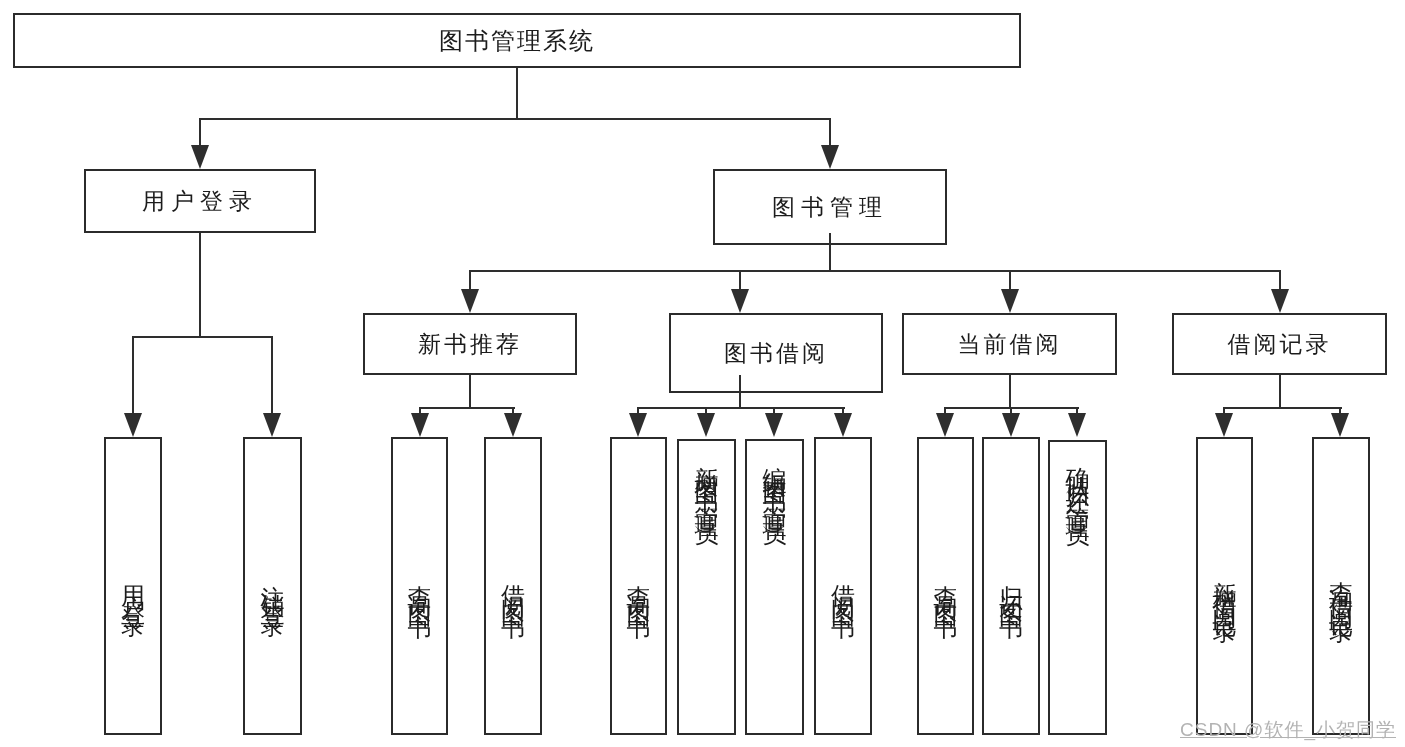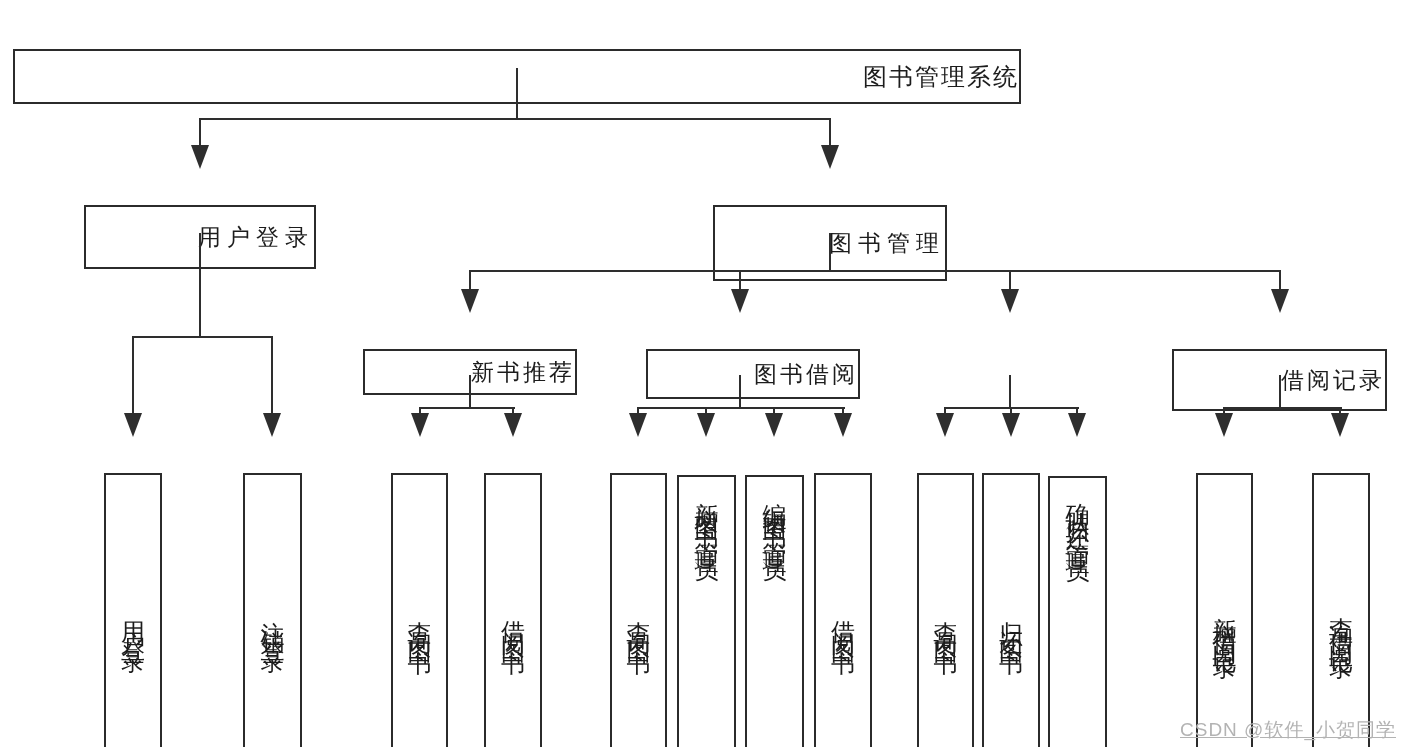--- a/index.html
+++ b/index.html
@@ -9,21 +9,21 @@
     --watermark:#b3b3b3;
     --background:#ffffff;
   }
   html,body{margin:0;padding:0;background:var(--background);}
   .stage{
     position:relative;width:1405px;height:747px;background:var(--background);
     overflow:hidden;font-family:"Liberation Sans","DejaVu Sans",sans-serif;color:var(--text);
   }
   .box{
     position:absolute;box-sizing:border-box;border:2px solid var(--box_border);
-    background:var(--background);display:flex;align-items:center;justify-content:flex-end;margin-top:36px;
+    background:var(--background);display:flex;align-items:center;justify-content:center;
   }
   .hlabel{font-size:23px;letter-spacing:3px;white-space:nowrap;line-height:1;}
   .root .hlabel{font-size:24px;letter-spacing:2px;}
   .l2 .hlabel{letter-spacing:6px;}
   .leaf{align-items:flex-start;}
   .vlabel{
     writing-mode:vertical-rl;text-orientation:mixed;line-height:1;
     font-size:24px;letter-spacing:10px;margin:0 auto;
   }
   .leaf.center{align-items:center;}
@@ -49,25 +49,28 @@
     <span class="hlabel">图书管理系统</span>
   </div>
 
   <div class="box l2" style="left:84px;top:169px;width:232px;height:64px">
     <span class="hlabel">用户登录</span>
   </div>
   <div class="box l2" style="left:713px;top:169px;width:234px;height:76px">
     <span class="hlabel">图书管理</span>
   </div>
 
-  <div class="box l3" style="left:363px;top:313px;width:214px;height:46px">
+  <div class="box l3" style="left:363px;top:313px;width:214px;height:62px">
     <span class="hlabel">新书推荐</span>
   </div>
-  <div class="box l3" style="left:646px;top:313px;width:214px;height:50px">
+  <div class="box l3" style="left:669px;top:313px;width:214px;height:80px">
     <span class="hlabel">图书借阅</span>
+  </div>
+  <div class="box l3" style="left:902px;top:313px;width:215px;height:62px">
+    <span class="hlabel">当前借阅</span>
   </div>
   <div class="box l3" style="left:1172px;top:313px;width:215px;height:62px">
     <span class="hlabel">借阅记录</span>
   </div>
 
   <div class="box leaf center" style="left:104px;top:437px;width:58px;height:298px">
     <span class="vlabel">用户登录</span>
   </div>
   <div class="box leaf center" style="left:243px;top:437px;width:59px;height:298px">
     <span class="vlabel">注销登录</span>

